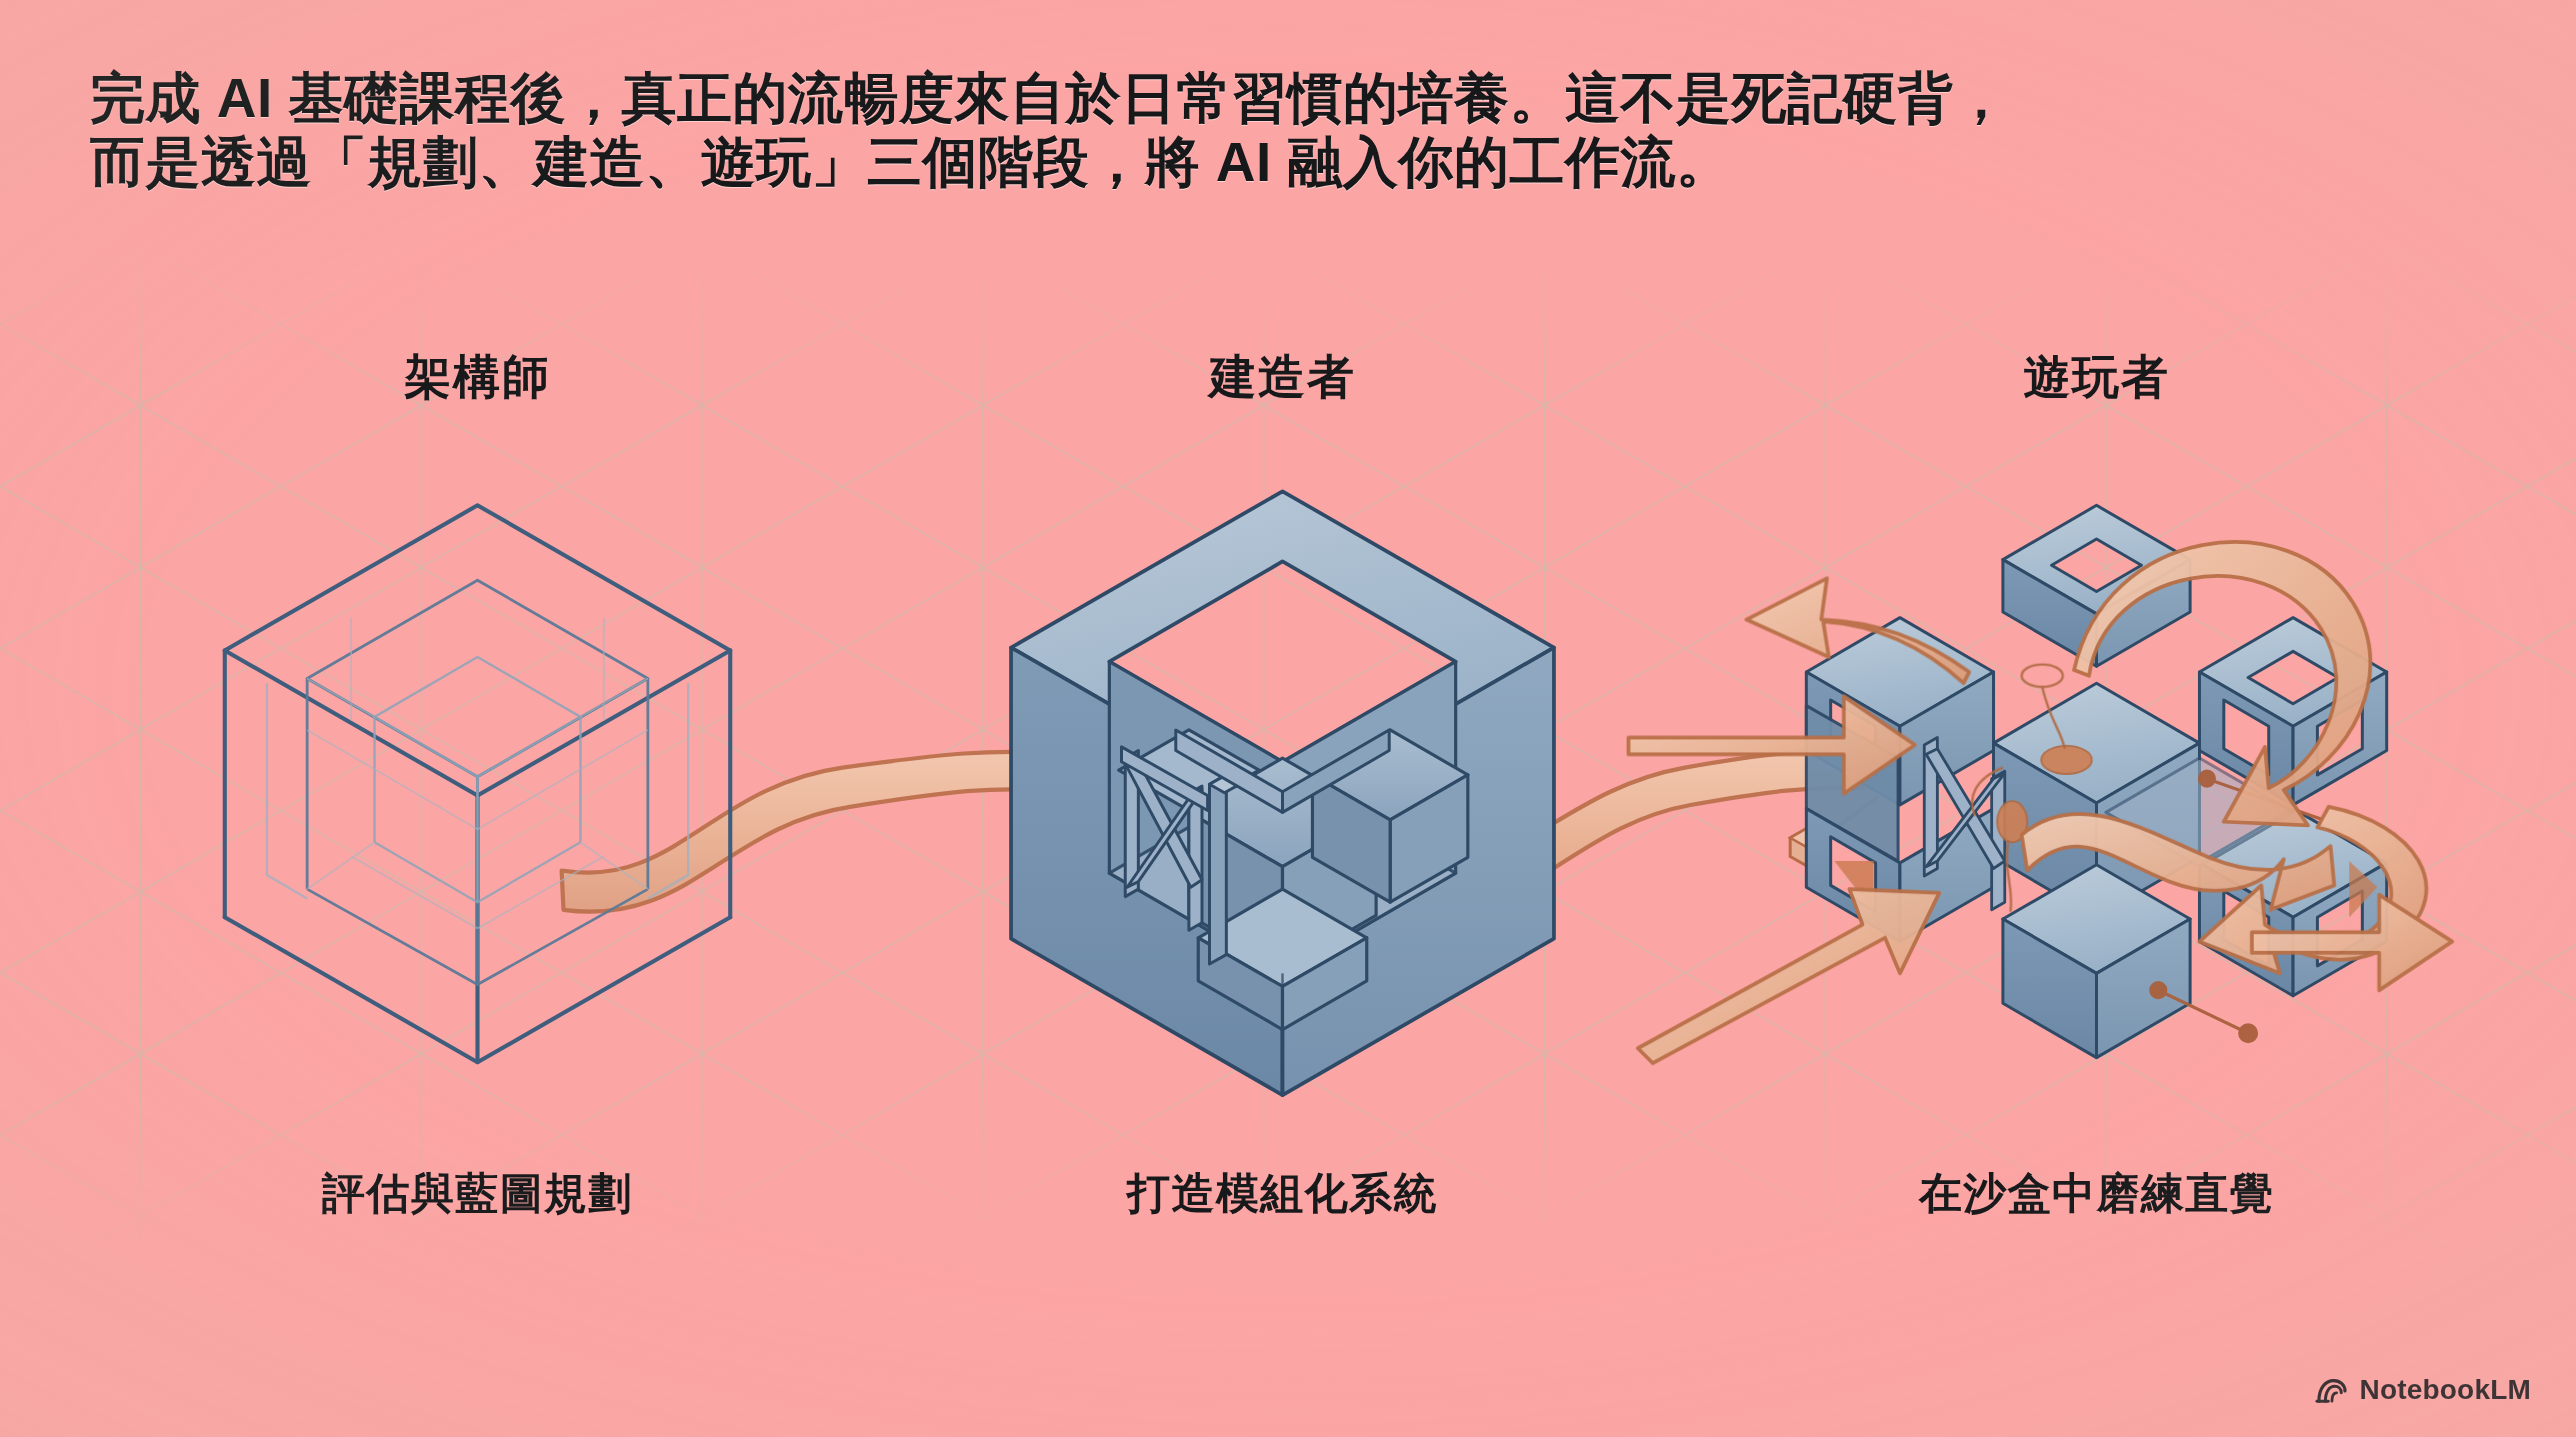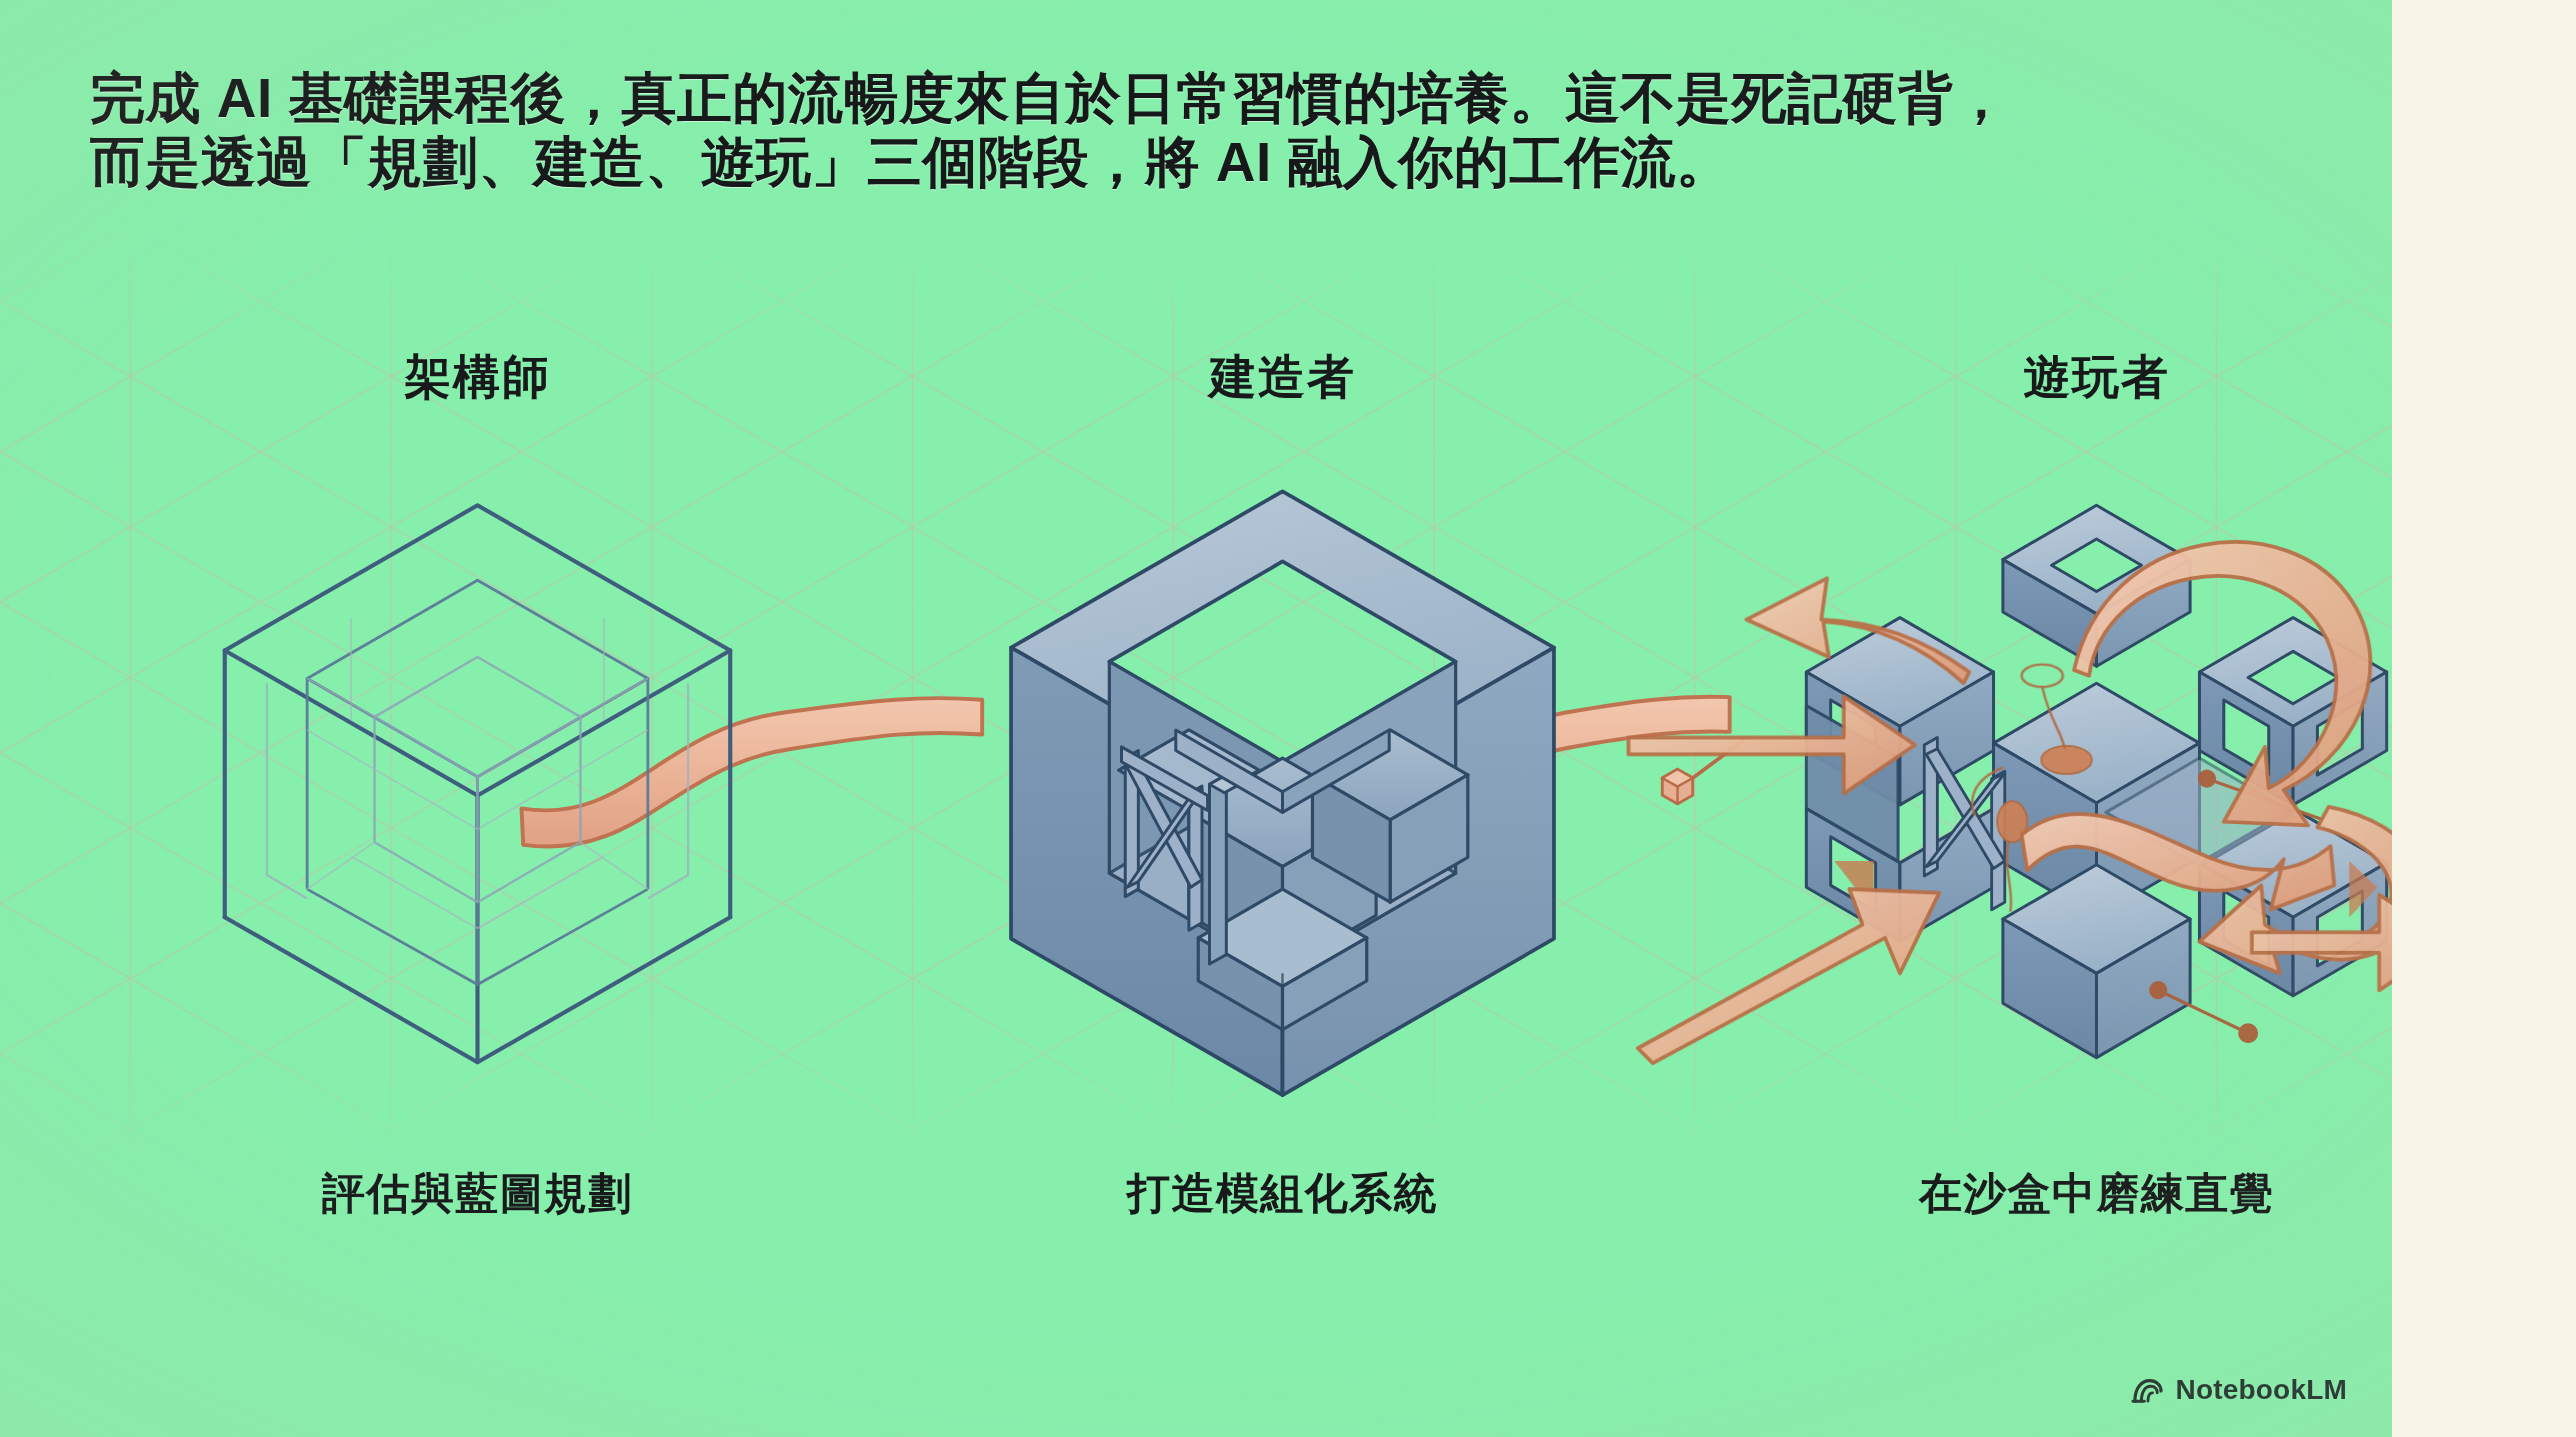--- a/index.html
+++ b/index.html
@@ -3,23 +3,23 @@
 <meta charset="utf-8">
 <title>AI Workflow Three Stages Infographic</title>
 <style>
   html, body {
     margin: 0;
     padding: 0;
     background: #f7f3e7;
   }
   #stage {
     position: relative;
-    width: 2392px;
+    width: 2576px;
     height: 1438px;
-    background: #86efac;
+    background: #fca5a5;
     overflow: hidden;
     font-family: "Liberation Sans", "DejaVu Sans", sans-serif;
   }
   
   #paper-grain {
     position: absolute;
     inset: 0;
     pointer-events: none;
     opacity: .5;
     background-image:

